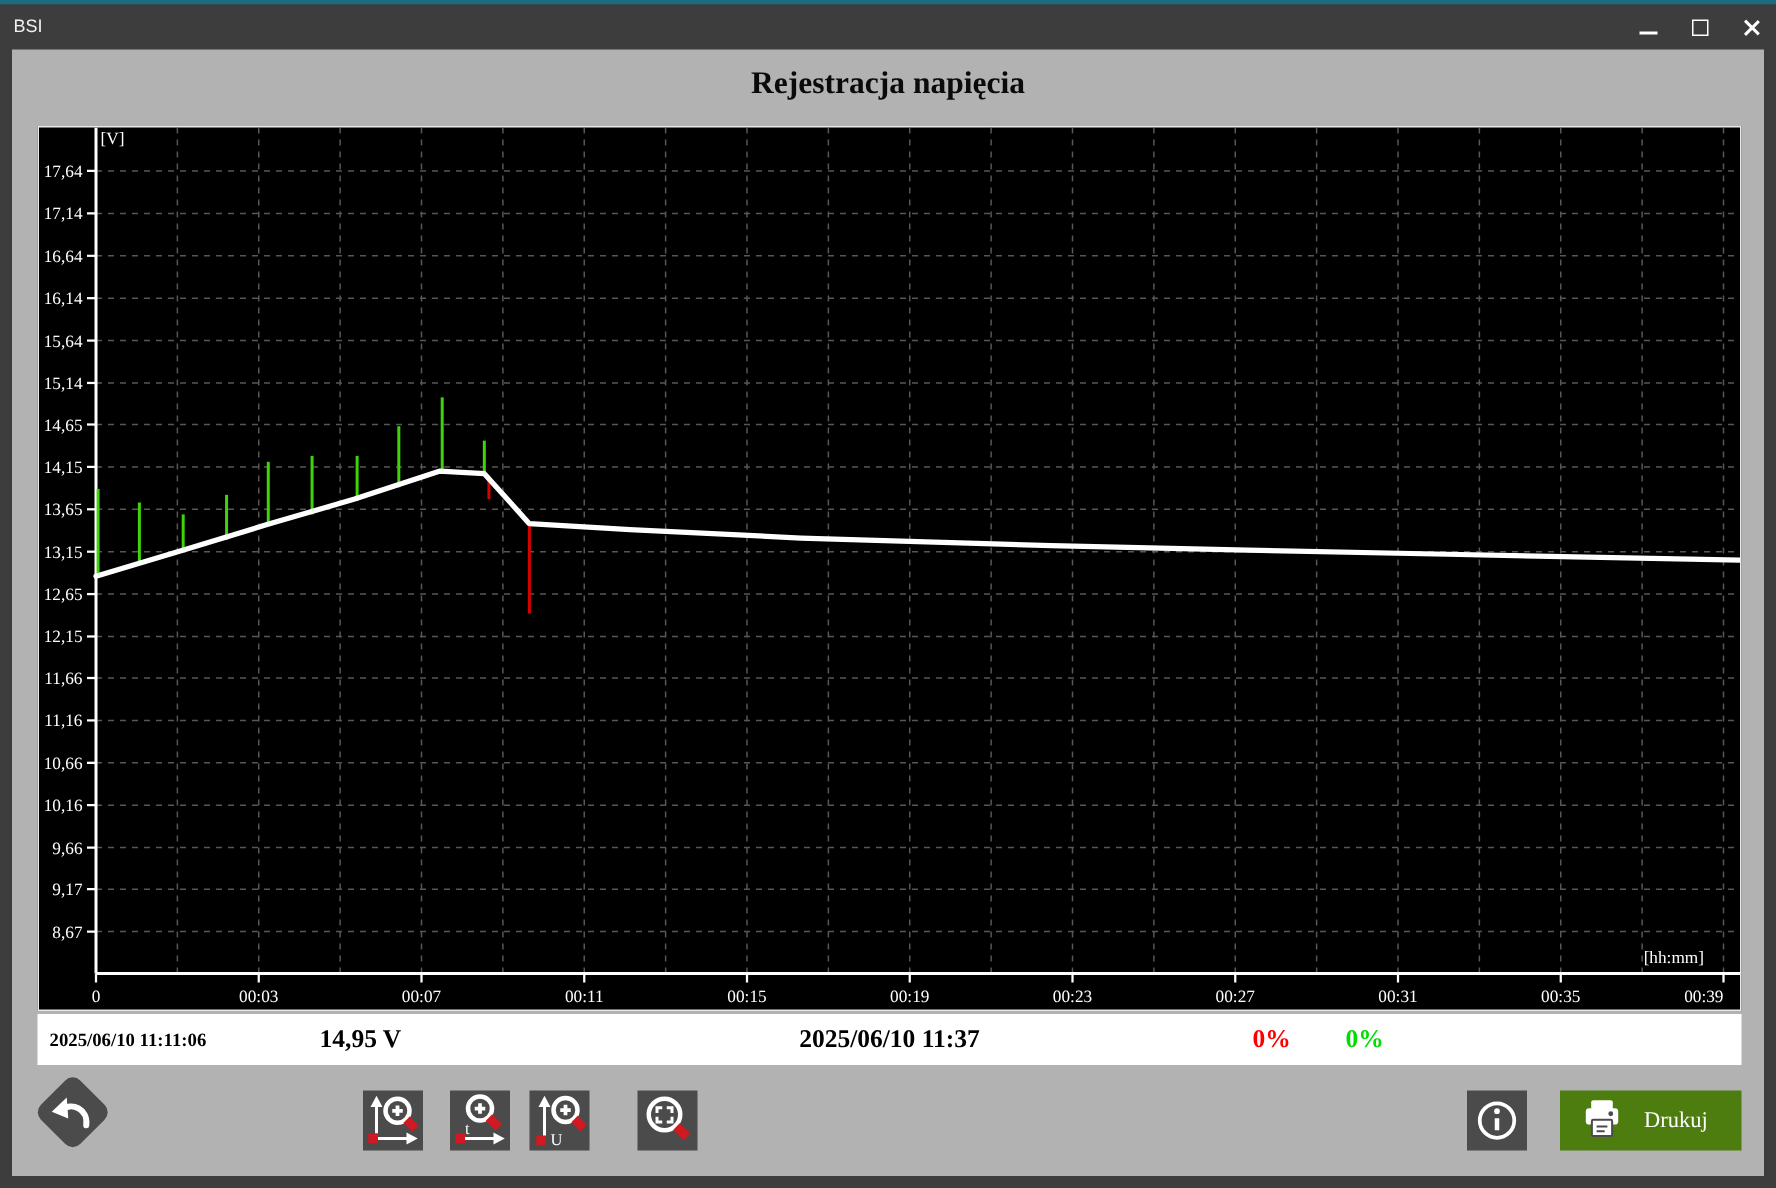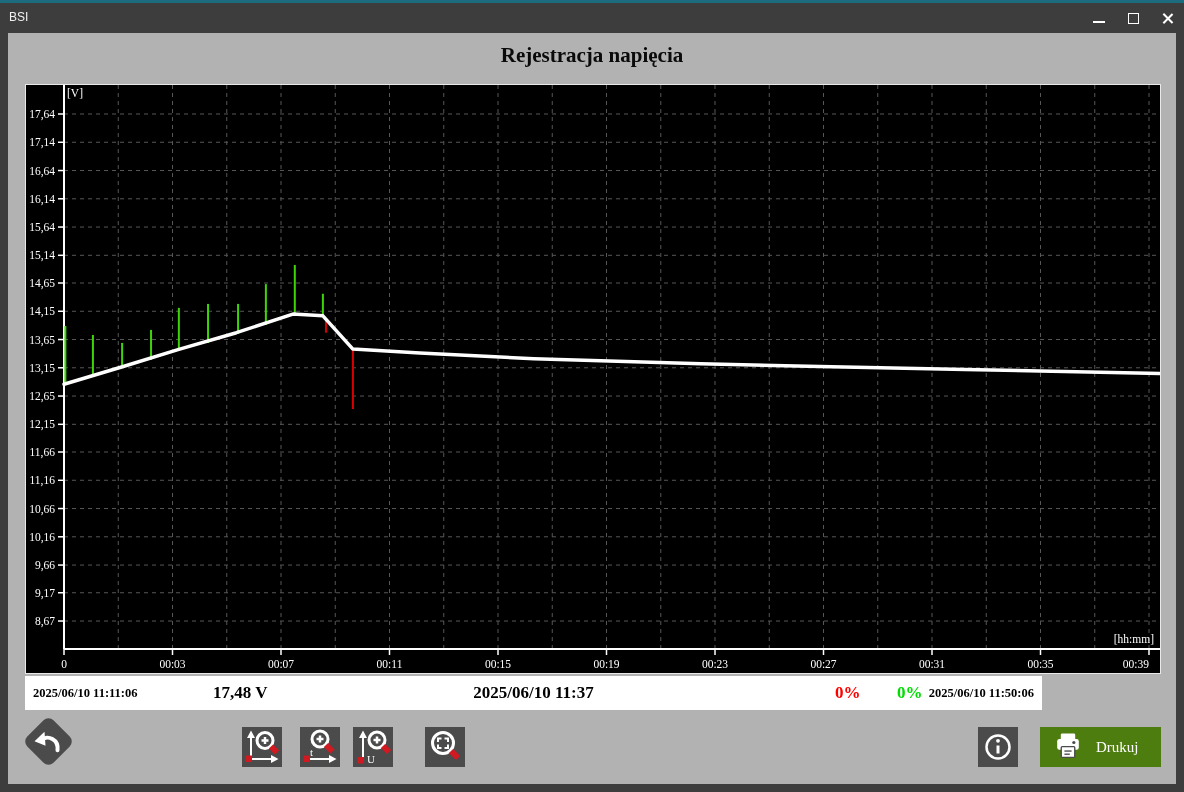--- a/index.html
+++ b/index.html
@@ -18,23 +18,23 @@
   .glyph-close::before, .glyph-close::after { content:""; position:absolute; left:6px; top:0; width:1.6px; height:13px; background:#fff; }
   .glyph-close::before { transform:rotate(45deg); }
   .glyph-close::after { transform:rotate(-45deg); }
 
   .panel { position:absolute; left:8px; top:33px; width:1168px; height:751px; background:#b2b2b2;font-family:Liberation Serif, serif; }
   .page-title { position:absolute; left:0; top:10px; width:100%; text-align:center; font-size:21px; font-weight:bold; color:#0a0a0a; }
 
   .chart-box { position:absolute; left:17px; top:51px; width:1136px; height:590px; background:#000; border:1px solid #e9e9e9; }
   .chart-box svg { display:block; }
   .unit-v { position:absolute; left:41px; top:2px; color:#fff; font-size:11.5px; }
-  .unit-t { position:absolute; right:6px; bottom:28px; color:#fff; font-size:11.5px; }
-
-  .status-bar { position:absolute; left:17px; top:643px; width:1017px; height:34px; background:#fff; }
+  .unit-t { position:absolute; right:24px; bottom:28px; color:#fff; font-size:11.5px; }
+
+  .status-bar { position:absolute; left:17px; top:643px; width:1136px; height:34px; background:#fff; }
   .status-bar > div { position:absolute; top:0; height:34px; display:flex; align-items:center; }
   .st-start { left:8px; font-size:12.5px; font-weight:bold; color:#000; }
   .st-volt { left:188px; font-size:17px; font-weight:bold; color:#000; }
   .st-center { left:0; width:100%; justify-content:center; font-size:17px; font-weight:bold; color:#000; }
   .st-red { left:810px; font-size:17px; font-weight:bold; }
   .st-green { left:872px; font-size:17px; font-weight:bold; }
   .st-end { right:8px; font-size:12.5px; font-weight:bold; color:#000; }
 
   .toolbar { position:absolute; left:0; top:694px; width:1168px; height:56px; }
   .tool-btn { position:absolute; width:40px; height:40px; background:#4b4b4b; display:flex; align-items:center; justify-content:center; cursor:default; }
@@ -183,25 +183,24 @@
         <line x1="299.94524714828896" y1="233.04990980156344" x2="299.94524714828896" y2="247.74624173180996" stroke="#d90000" stroke-width="2"></line>
         <line x1="326.91837769328265" y1="264.1383042693926" x2="326.91837769328265" y2="324.05411906193626" stroke="#d90000" stroke-width="2"></line>
         <polyline points="38.0,299.2 96.4,281.7 152.0,264.7 210.4,247.7 266.9,229.1 296.9,230.8 326.9,264.1 393.9,268.1 507.9,273.7 674.8,278.8 805.5,281.7 939.0,284.5 1135.0,288.4" fill="none" stroke="#ffffff" stroke-width="3.5" stroke-linejoin="round" stroke-linecap="round"></polyline>
       </svg>
     <div class="unit-v">[V]</div>
     <div class="unit-t">[hh:mm]</div>
   </div>
 
   <div class="status-bar">
     <div class="st-start">2025/06/10 11:11:06</div>
-    <div class="st-volt">17,48 V</div>
+    <div class="st-volt">14,95 V</div>
     <div class="st-center">2025/06/10 11:37</div>
     <div class="st-red" id="pct-red" style="color: rgb(255, 0, 0);">0%</div>
     <div class="st-green" id="pct-green" style="color: rgb(0, 221, 0);">0%</div>
-    <div class="st-end">2025/06/10 11:50:06</div>
   </div>
 
   <div class="toolbar">
 
     <div class="diamond">
       <svg width="34" height="34" viewBox="0 0 34 34">
         <path d="M26,25 C27.5,14 16,9.5 10.5,14.5" stroke="#fff" stroke-width="4" fill="none" stroke-linecap="round"></path>
         <polygon points="13,6.5 3,16 14,20.5" fill="#fff"></polygon>
       </svg>
     </div>

